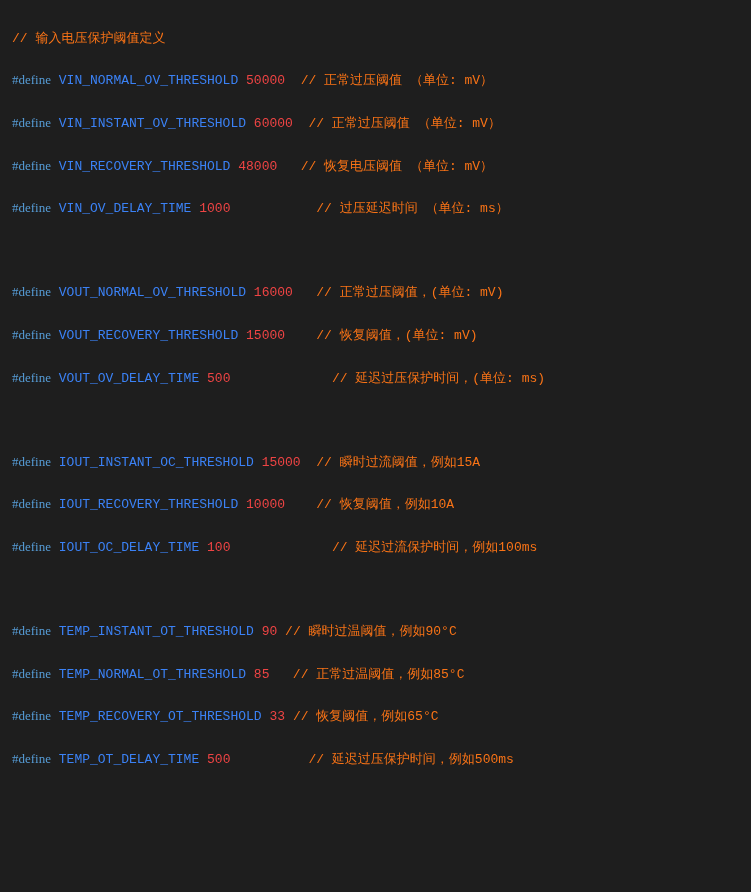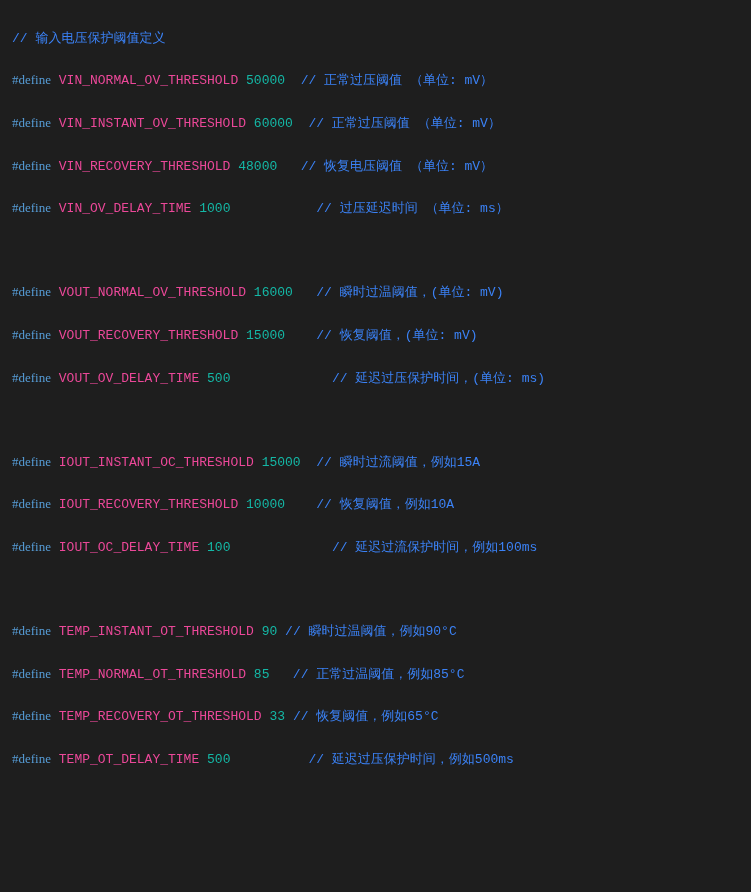--- a/index.html
+++ b/index.html
@@ -14,37 +14,37 @@
       font-size: 13px;
       line-height: 1.6;
       width: 751px;
       min-height: 892px;
       overflow-x: hidden;
     }
     .code-container {
       padding: 8px 12px;
       white-space: pre;
     }
-    .comment { color: #3b82f6; }
+    .comment { color: #f97316; }
     .define-kw { color: #569cd6; font-family: Liberation Serif, serif; }
-    .macro-name { color: #ec4899; }
-    .number { color: #14b8a6; text-align: center; }
+    .macro-name { color: #3b82f6; }
+    .number { color: #ef4444; text-align: center; }
     .line { display: block; }
   </style>
 </head>
 <body>
 
 <div class="code-container">
 <span class="line"><span class="comment">// 输入电压保护阈值定义</span></span>
 <span class="line"><span class="define-kw">#define</span> <span class="macro-name">VIN_NORMAL_OV_THRESHOLD</span> <span class="number">50000</span>  <span class="comment">// 正常过压阈值 （单位: mV）</span></span>
 <span class="line"><span class="define-kw">#define</span> <span class="macro-name">VIN_INSTANT_OV_THRESHOLD</span> <span class="number">60000</span>  <span class="comment">// 正常过压阈值 （单位: mV）</span></span>
 <span class="line"><span class="define-kw">#define</span> <span class="macro-name">VIN_RECOVERY_THRESHOLD</span> <span class="number">48000</span>   <span class="comment">// 恢复电压阈值 （单位: mV）</span></span>
 <span class="line"><span class="define-kw">#define</span> <span class="macro-name">VIN_OV_DELAY_TIME</span> <span class="number">1000</span>           <span class="comment">// 过压延迟时间 （单位: ms）</span></span>
 <span class="line"> </span>
-<span class="line"><span class="define-kw">#define</span> <span class="macro-name">VOUT_NORMAL_OV_THRESHOLD</span> <span class="number">16000</span>   <span class="comment">// 瞬时过温阈值，(单位: mV)</span></span>
+<span class="line"><span class="define-kw">#define</span> <span class="macro-name">VOUT_NORMAL_OV_THRESHOLD</span> <span class="number">16000</span>   <span class="comment">// 正常过压阈值，(单位: mV)</span></span>
 <span class="line"><span class="define-kw">#define</span> <span class="macro-name">VOUT_RECOVERY_THRESHOLD</span> <span class="number">15000</span>    <span class="comment">// 恢复阈值，(单位: mV)</span></span>
 <span class="line"><span class="define-kw">#define</span> <span class="macro-name">VOUT_OV_DELAY_TIME</span> <span class="number">500</span>             <span class="comment">// 延迟过压保护时间，(单位: ms)</span></span>
 <span class="line"> </span>
 <span class="line"><span class="define-kw">#define</span> <span class="macro-name">IOUT_INSTANT_OC_THRESHOLD</span> <span class="number">15000</span>  <span class="comment">// 瞬时过流阈值，例如15A</span></span>
 <span class="line"><span class="define-kw">#define</span> <span class="macro-name">IOUT_RECOVERY_THRESHOLD</span> <span class="number">10000</span>    <span class="comment">// 恢复阈值，例如10A</span></span>
 <span class="line"><span class="define-kw">#define</span> <span class="macro-name">IOUT_OC_DELAY_TIME</span> <span class="number">100</span>             <span class="comment">// 延迟过流保护时间，例如100ms</span></span>
 <span class="line"> </span>
 <span class="line"><span class="define-kw">#define</span> <span class="macro-name">TEMP_INSTANT_OT_THRESHOLD</span> <span class="number">90</span> <span class="comment">// 瞬时过温阈值，例如90°C</span></span>
 <span class="line"><span class="define-kw">#define</span> <span class="macro-name">TEMP_NORMAL_OT_THRESHOLD</span> <span class="number">85</span>   <span class="comment">// 正常过温阈值，例如85°C</span></span>
 <span class="line"><span class="define-kw">#define</span> <span class="macro-name">TEMP_RECOVERY_OT_THRESHOLD</span> <span class="number">33</span> <span class="comment">// 恢复阈值，例如65°C</span></span>

